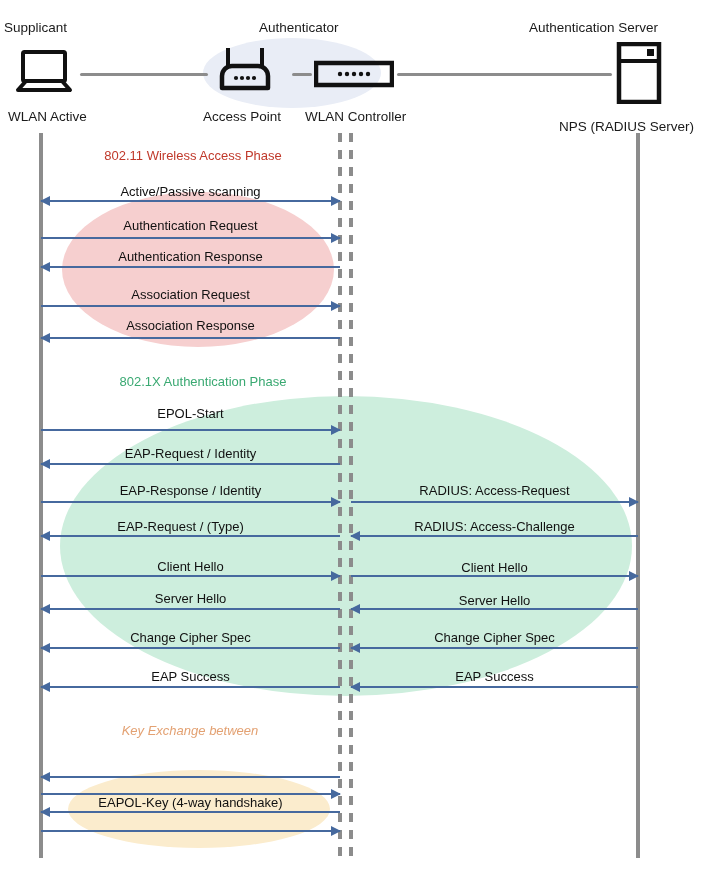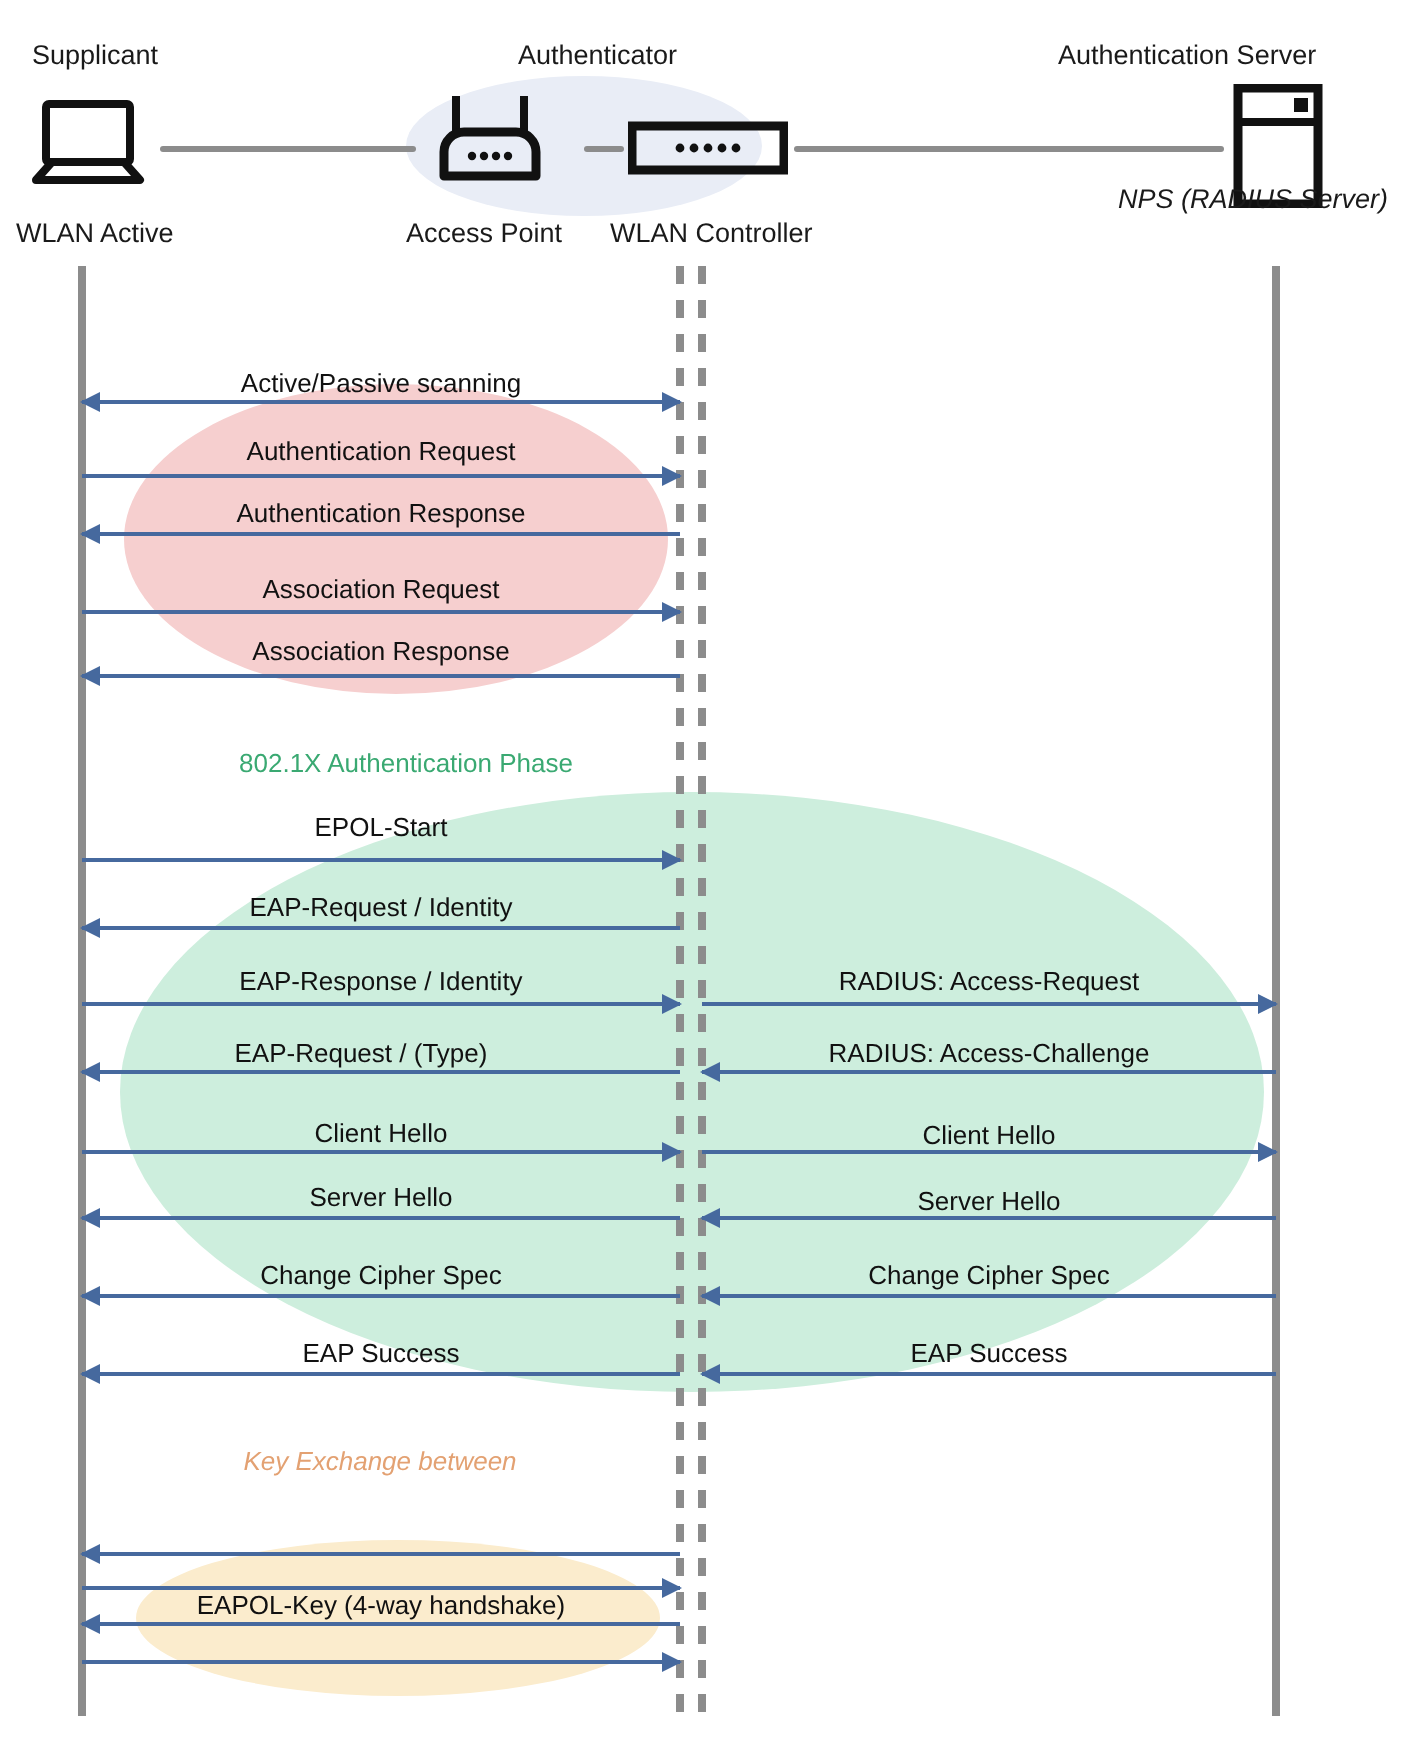--- a/index.html
+++ b/index.html
@@ -41,21 +41,21 @@
   .arrow.right::after{right:-1px;border-left:10px solid #46699e;}
   .arrow.left::after{left:-1px;border-right:10px solid #46699e;}
 
   .msg{position:absolute;font-size:13px;color:#111;white-space:nowrap;text-align:center;}
 </style>
 </head>
 <body>
 
 <div id="stage">
 
-  <div class="role-label" style="left:16px;top:20px;">Supplicant</div>
+  <div class="role-label" style="left:4px;top:20px;">Supplicant</div>
   <div class="role-label" style="left:259px;top:20px;">Authenticator</div>
   <div class="role-label" style="left:529px;top:20px;">Authentication Server</div>
 
   <div class="auth-blob" style="left:203px;top:38px;width:178px;height:70px;"></div>
 
   <div class="wire" style="left:80px;top:73px;width:128px;"></div>
   <div class="wire" style="left:292px;top:73px;width:20px;"></div>
   <div class="wire" style="left:397px;top:73px;width:215px;"></div>
 
   <div class="icon" style="left:14px;top:50px;width:60px;height:45px;">
@@ -92,31 +92,32 @@
     <svg width="46" height="62" viewBox="0 0 46 62">
       <rect x="3" y="2" width="40" height="58" fill="none" stroke="#111" stroke-width="4.5"></rect>
       <line x1="3" y1="19" x2="43" y2="19" stroke="#111" stroke-width="4"></line>
       <rect x="31" y="7" width="7" height="7" fill="#111"></rect>
     </svg>
   </div>
 
   <div class="node-label" style="left:8px;top:109px;">WLAN Active</div>
   <div class="node-label" style="left:203px;top:109px;">Access Point</div>
   <div class="node-label" style="left:305px;top:109px;">WLAN Controller</div>
-  <div class="node-label" style="left:559px;top:92px;font-style:italic;">NPS (RADIUS Server)</div>
+  <div class="node-label" style="left:559px;top:119px;">NPS (RADIUS Server)</div>
 
   <div class="blob blob-red" style="left:62px;top:192px;width:272px;height:155px;"></div>
   <div class="blob blob-green" style="left:60px;top:396px;width:572px;height:300px;"></div>
   <div class="blob blob-orange" style="left:68px;top:770px;width:262px;height:78px;"></div>
 
   <div class="lifeline" style="left:39px;top:133px;height:725px;"></div>
   <div class="lifeline-dashed" style="left:338px;top:133px;height:725px;"></div>
   <div class="lifeline-dashed" style="left:349px;top:133px;height:725px;"></div>
   <div class="lifeline" style="left:636px;top:133px;height:725px;"></div>
 
+  <div class="phase-title phase-red" style="left:88px;top:147px;width:210px;">802.11 Wireless Access Phase</div>
 
   <div class="phase-title phase-green" style="left:103px;top:373px;width:200px;">802.1X Authentication Phase</div>
 
   <div class="phase-title phase-orange" style="left:95px;top:722px;width:190px;font-style:italic;">
     <div>Key Exchange between</div>
   </div>
 
   <div id="arrow-layer">
       <div class="arrow right" style="left: 41px; width: 299px; top: 200px;"></div>
       <div class="arrow left" style="left: 41px; width: 299px; top: 200px; background: transparent;"></div>

